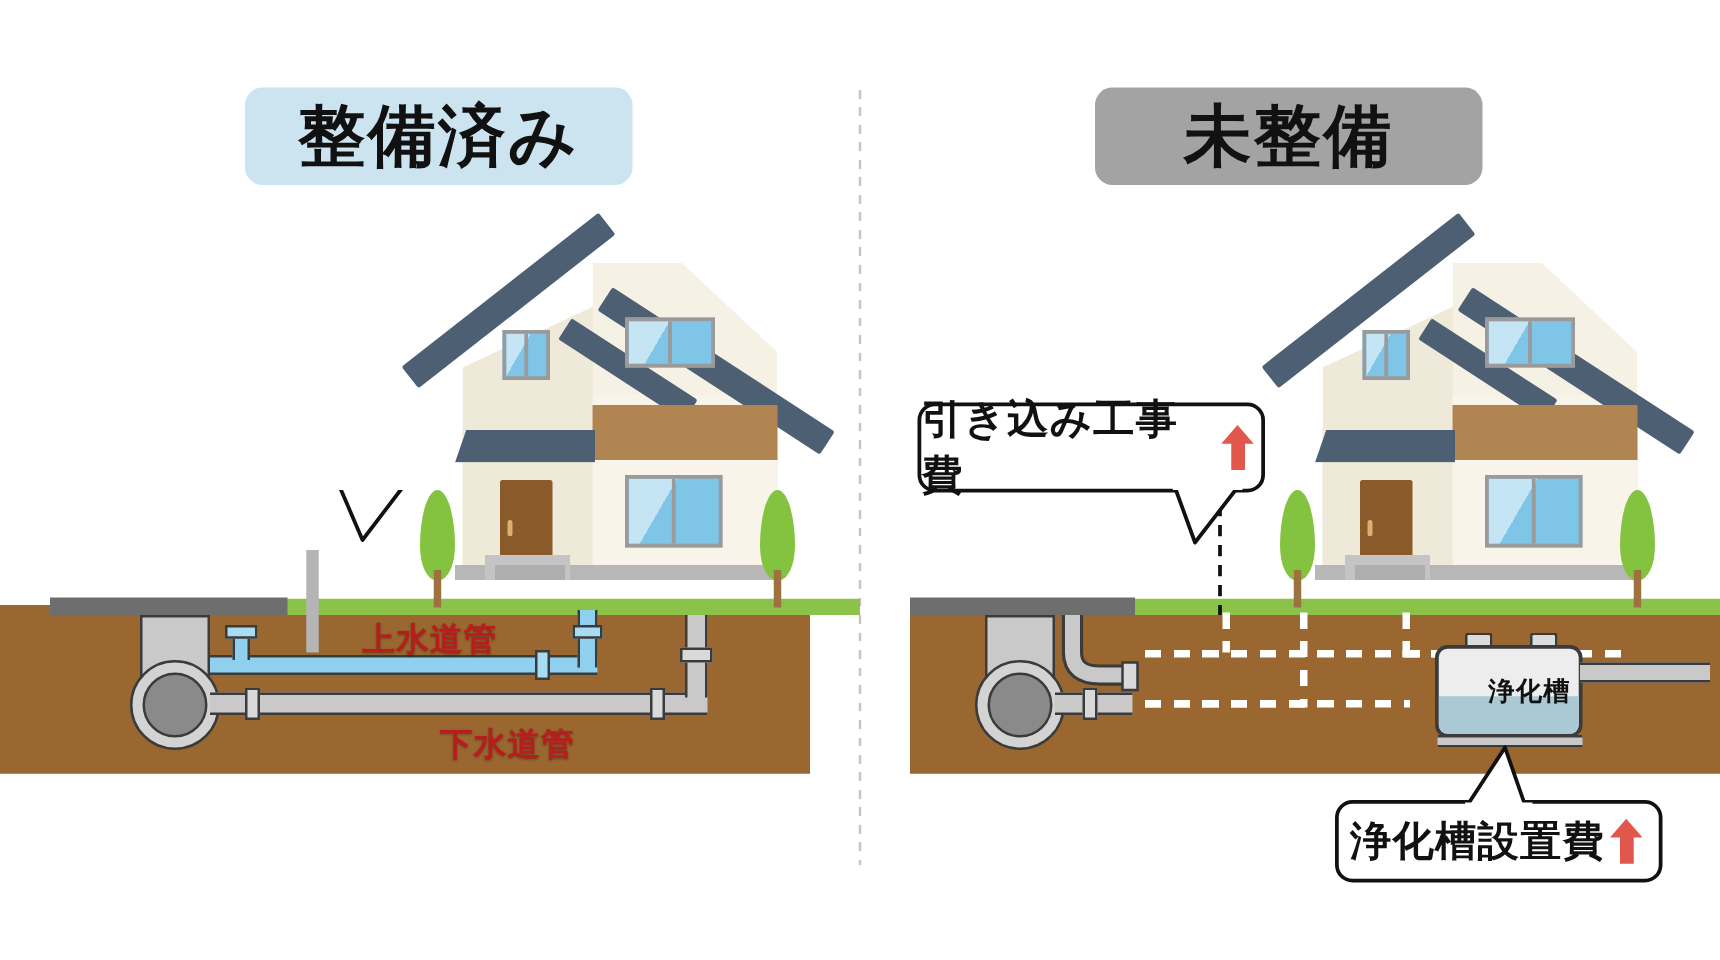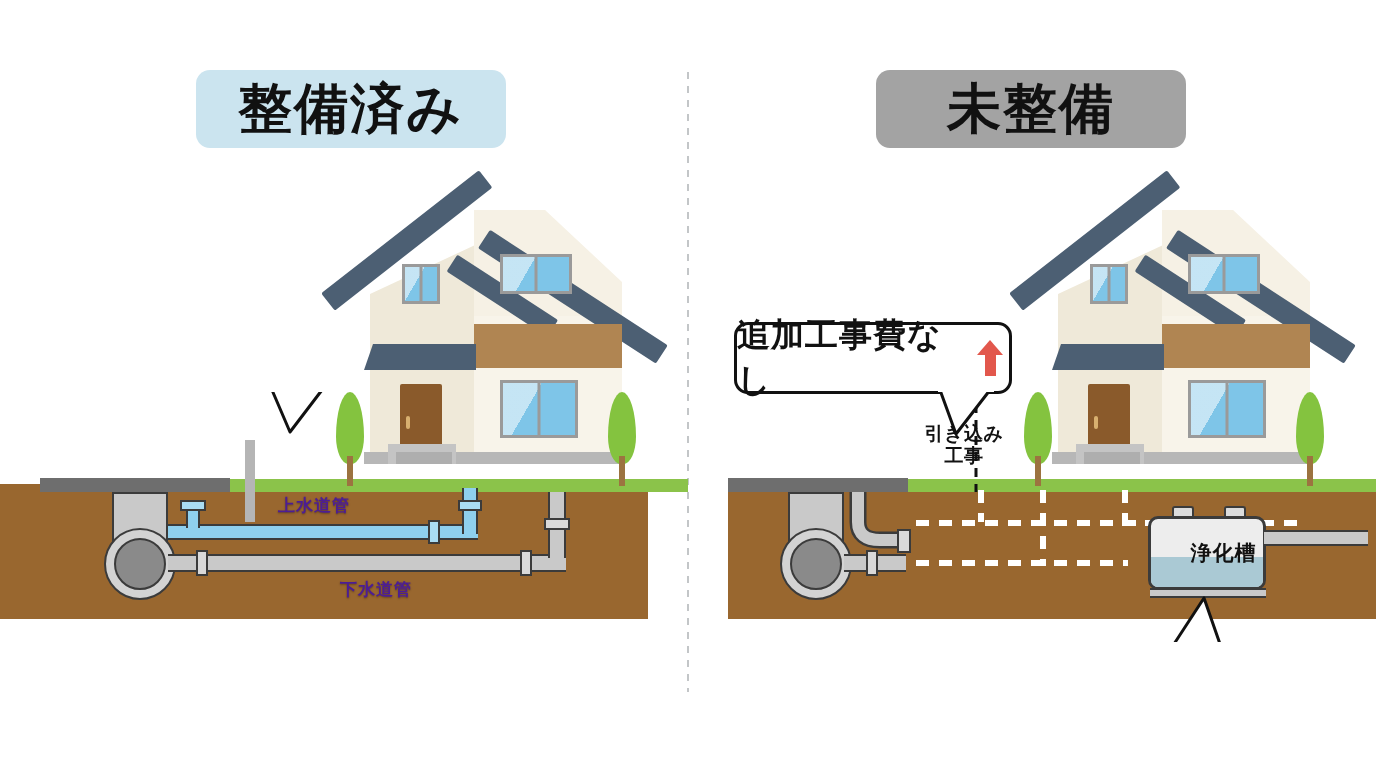--- a/index.html
+++ b/index.html
@@ -178,23 +178,24 @@
   }
   .collar-b {
     position: absolute; background: #a9dcf3; border: 2px solid #3b3b3b;
   }
   .post-gray {
     position: absolute; background: #b5b5b5;
   }
 
   
   .pipe-label {
-    position: absolute; color: #4c1d95; font-weight: 700; font-size: 17px;
+    position: absolute; color: #b91c1c; font-weight: 700; font-size: 26px;
     letter-spacing: 1px;
     text-shadow: 0 1px 2px rgba(0,0,0,.35);
+    margin-left: 12px;
   }
 
   
   .dash-h {
     position: absolute; height: 6px;
     background: repeating-linear-gradient(to right, #ffffff 0 13px, rgba(0,0,0,0) 13px 23px);
   }
   .dash-v {
     position: absolute; width: 6px;
     background: repeating-linear-gradient(to bottom, #ffffff 0 13px, rgba(0,0,0,0) 13px 23px);
@@ -401,32 +402,32 @@
 
   <div class="tank-nozzle" style="left:1172px; top:506px;"></div>
   <div class="tank-nozzle" style="left:1224px; top:506px;"></div>
   <div id="septic">
     <div class="water"></div>
     <div class="tank-label">浄化槽</div>
   </div>
   <div class="pipe-gray" style="left:1264px; top:530px; width:104px; height:16px;"></div>
   <div class="pipe-gray" style="left:1150px; top:588px; width:116px; height:10px;"></div>
 
-  <div class="mini-label" style="left:912px; top:422px; width:104px;">
-    <div>引き込み</div>
-    <div>工事</div>
-  </div>
 
   <div class="callout" id="callout-right-top" style="left:734px; top:322px; width:278px; height:72px; padding-right:6px;">
-    <span class="txt">追加工事費なし</span>
+    <span class="txt">引き込み工事費</span>
     <span class="arrow-up"></span>
   </div>
   <svg style="position:absolute; left:938px; top:388px; width:70px; height:52px;">
     <polygon points="2,2 52,2 18,46" fill="#ffffff" stroke="#111111" stroke-width="3" stroke-linejoin="round"></polygon>
     <rect x="0" y="0" width="56" height="4" fill="#ffffff"></rect>
   </svg>
 
+  <div class="callout" id="callout-right-bottom" style="left:1068px; top:640px; width:262px; height:66px; padding-right:4px;">
+    <span class="txt">浄化槽設置費</span>
+    <span class="arrow-up"></span>
+  </div>
   <svg style="position:absolute; left:1148px; top:596px; width:80px; height:52px;">
     <polygon points="56,2 26,48 72,48" fill="#ffffff" stroke="#111111" stroke-width="3" stroke-linejoin="round"></polygon>
     <rect x="24" y="46" width="54" height="6" fill="#ffffff"></rect>
   </svg>
 
 </div>
 
 </body></html>

